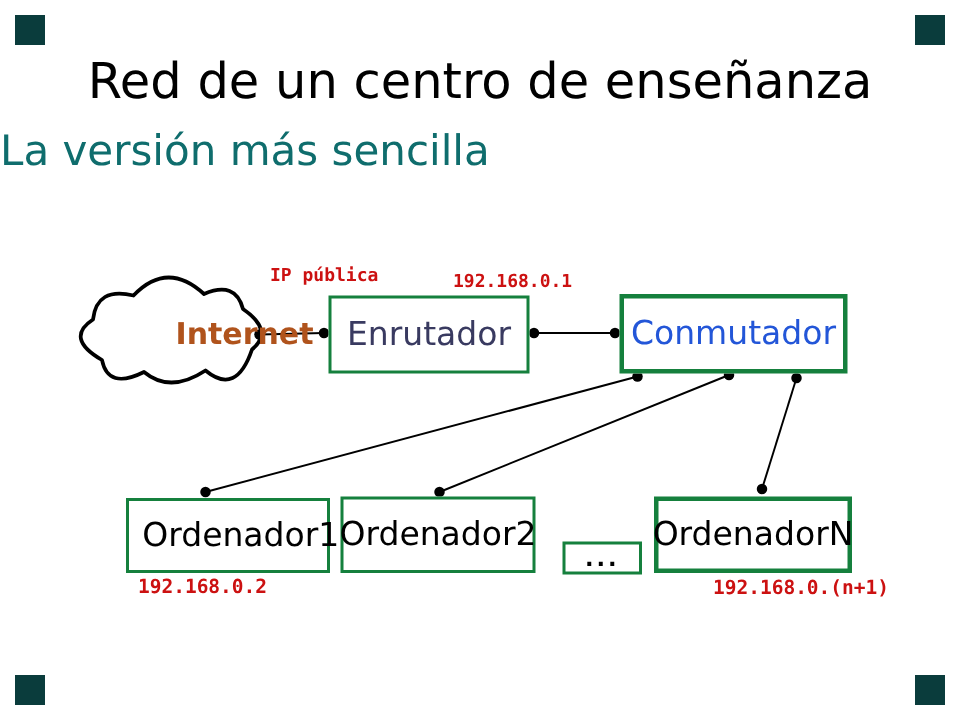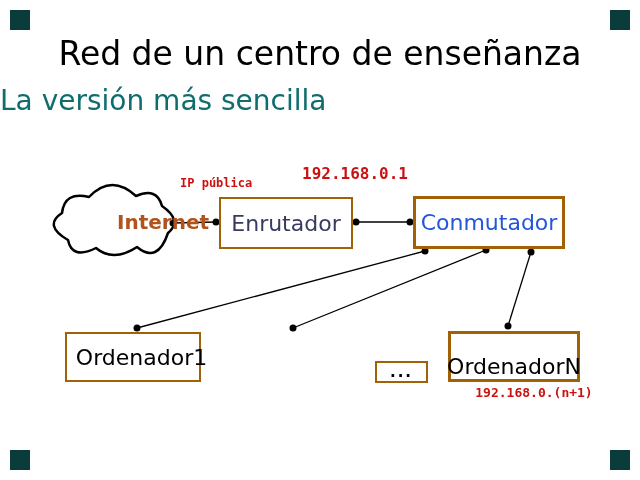--- a/index.html
+++ b/index.html
@@ -16,44 +16,44 @@
   .title{
     position:absolute;left:0;top:34px;width:640px;text-align:center;
     font-size:33px;color:#000000;letter-spacing:0;
   }
   .subtitle{
     position:absolute;left:0;top:84px;width:640px;text-align:left;
     font-size:28px;color:#0f6d6d;
   }
   svg.layer{position:absolute;left:0;top:0;}
   .node{
-    position:absolute;background:#ffffff;border:2px solid #a16207;
+    position:absolute;background:#ffffff;border:2px solid #15803d;
     display:flex;align-items:center;justify-content:center;box-sizing:border-box;
   }
   .node.thick{border-width:3px;}
   .node-label{font-size:22px;color:#000000;white-space:nowrap;}
   .router-box{left:219px;top:197px;width:134px;height:52px;}
   .router-box .node-label{color:#393a60;}
   .switch-box{left:413px;top:196px;width:152px;height:53px;}
   .switch-box .node-label{color:#2356d8;}
-  .pc1-box{left:65px;top:332px;width:136px;height:50px;padding-left:17px;}
+  .pc1-box{left:84px;top:332px;width:136px;height:50px;padding-left:17px;}
   .pc2-box{left:227px;top:331px;width:130px;height:51px;}
-  .pcn-box{left:448px;top:331px;width:132px;height:51px;align-items:flex-end;}
+  .pcn-box{left:436px;top:331px;width:132px;height:51px;}
   .ellipsis-box{left:375px;top:361px;width:53px;height:22px;}
   .ellipsis-box .node-label{font-size:15px;font-weight:bold;letter-spacing:2px;}
   .cloud-label{
     position:absolute;left:62px;top:210px;width:106px;text-align:center;
     font-size:20px;font-weight:bold;color:#b0531c;margin-left:48px;
   }
   .ip-label{
     position:absolute;font-family:"DejaVu Sans Mono","Liberation Mono",monospace;
     font-weight:bold;color:#cc1111;white-space:nowrap;
   }
   .lbl-publica{left:180px;top:176px;font-size:12px;}
-  .lbl-ip1{left:302px;top:164px;font-size:16px;}
+  .lbl-ip1{left:302px;top:180px;font-size:12px;}
   .lbl-ip2{left:67px;top:384px;width:136px;text-align:center;font-size:13px;}
   .lbl-ip3{left:227px;top:386px;width:130px;text-align:center;font-size:13px;}
   .lbl-ipn{left:468px;top:385px;width:132px;text-align:center;font-size:13px;}
 </style>
 </head>
 <body>
 
 <div id="slide">
 
   <div class="corner tl"></div>
@@ -107,22 +107,26 @@
     <span class="node-label">Enrutador</span>
   </div>
 
   <div class="node switch-box thick">
     <span class="node-label">Conmutador</span>
   </div>
 
   <div class="node pc1-box">
     <span class="node-label">Ordenador1</span>
   </div>
+  <div class="node pc2-box">
+    <span class="node-label">Ordenador2</span>
+  </div>
   <div class="node ellipsis-box">
     <span class="node-label">...</span>
   </div>
   <div class="node pcn-box thick">
     <span class="node-label">OrdenadorN</span>
   </div>
 
+  <div class="ip-label lbl-ip2">192.168.0.2</div>
   <div class="ip-label lbl-ipn">192.168.0.(n+1)</div>
 
 </div>
 
 </body></html>

